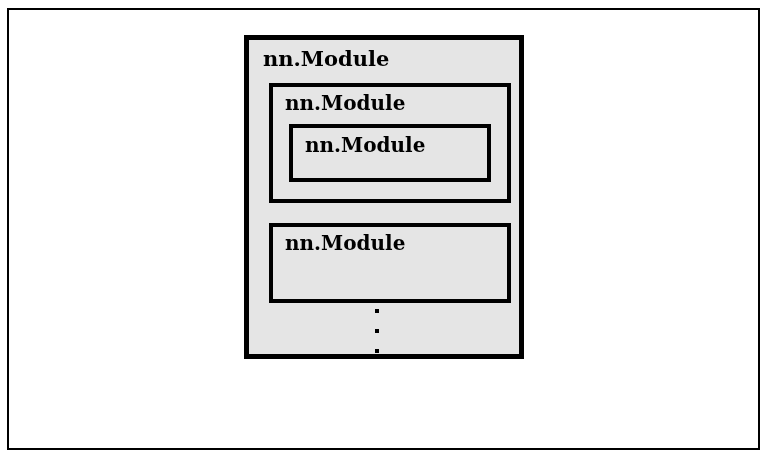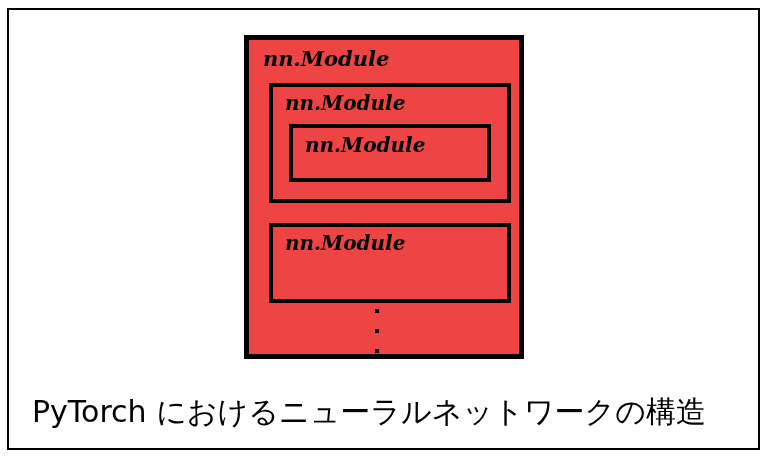--- a/index.html
+++ b/index.html
@@ -22,23 +22,22 @@
     height: 442px;
     border: 2px solid #000000;
     box-sizing: border-box;
     background: #ffffff;
   }
 
   
   .module-box {
     position: absolute;
     box-sizing: border-box;
-    background: #ef4444;
+    background: #e5e5e5;
     border: 5px solid #000000;
-    font-style: italic;
   }
   .module-box.level-1 {
     left: 235px;
     top: 25px;
     width: 280px;
     height: 324px;
   }
   .module-box.level-2 {
     left: 20px;
     top: 43px;
@@ -143,15 +142,14 @@
       <div class="module-label">nn.Module</div>
     </div>
 
     <div class="vdots">
       <span></span>
       <span></span>
       <span></span>
     </div>
   </div>
 
-  <div class="caption">PyTorch におけるニューラルネットワークの構造</div>
 
 </div>
 
 </body></html>

